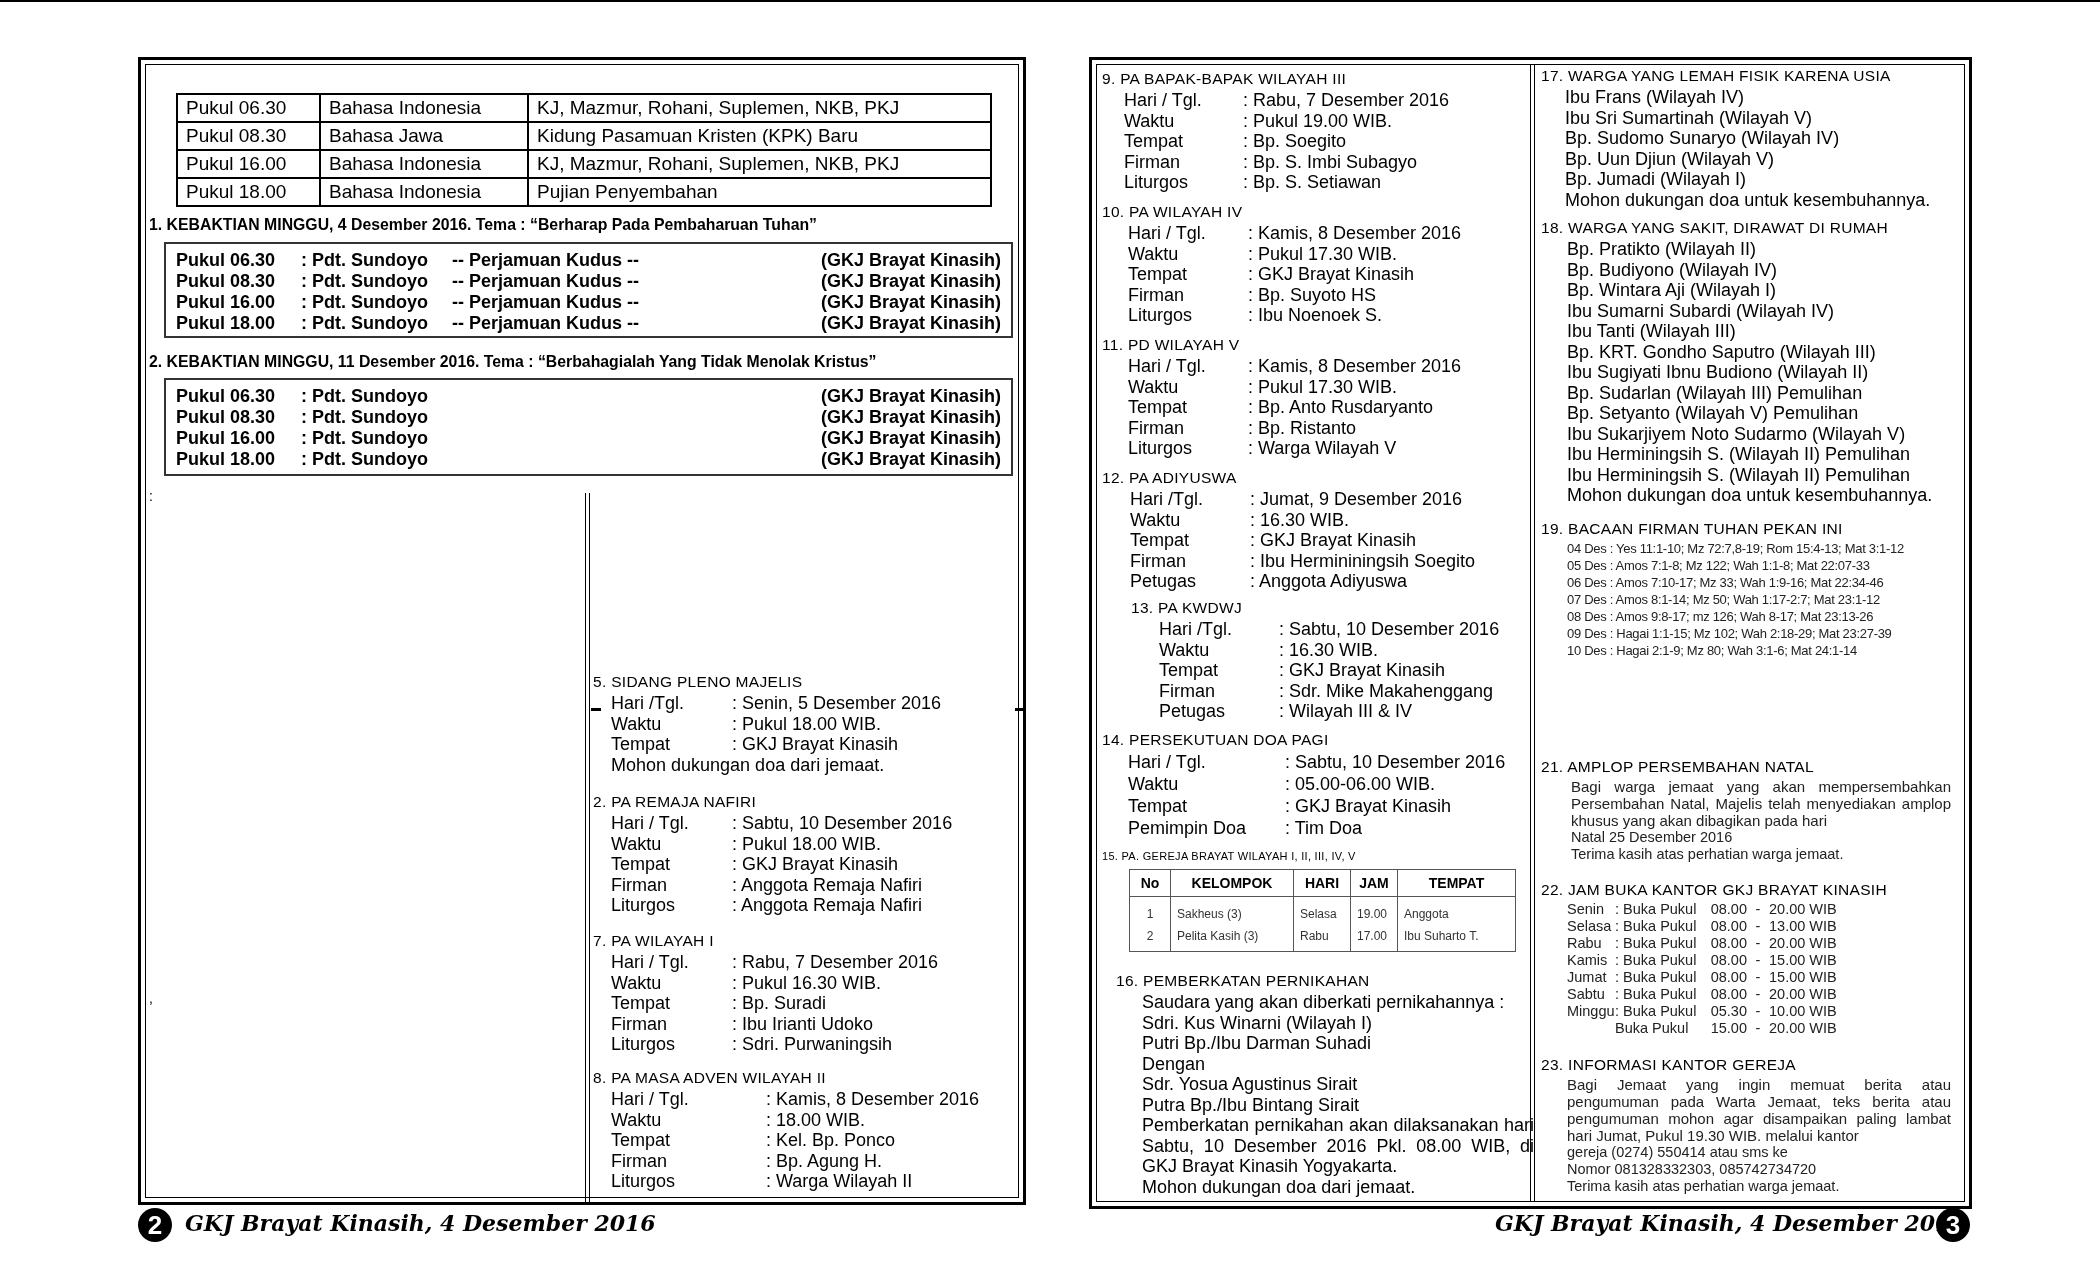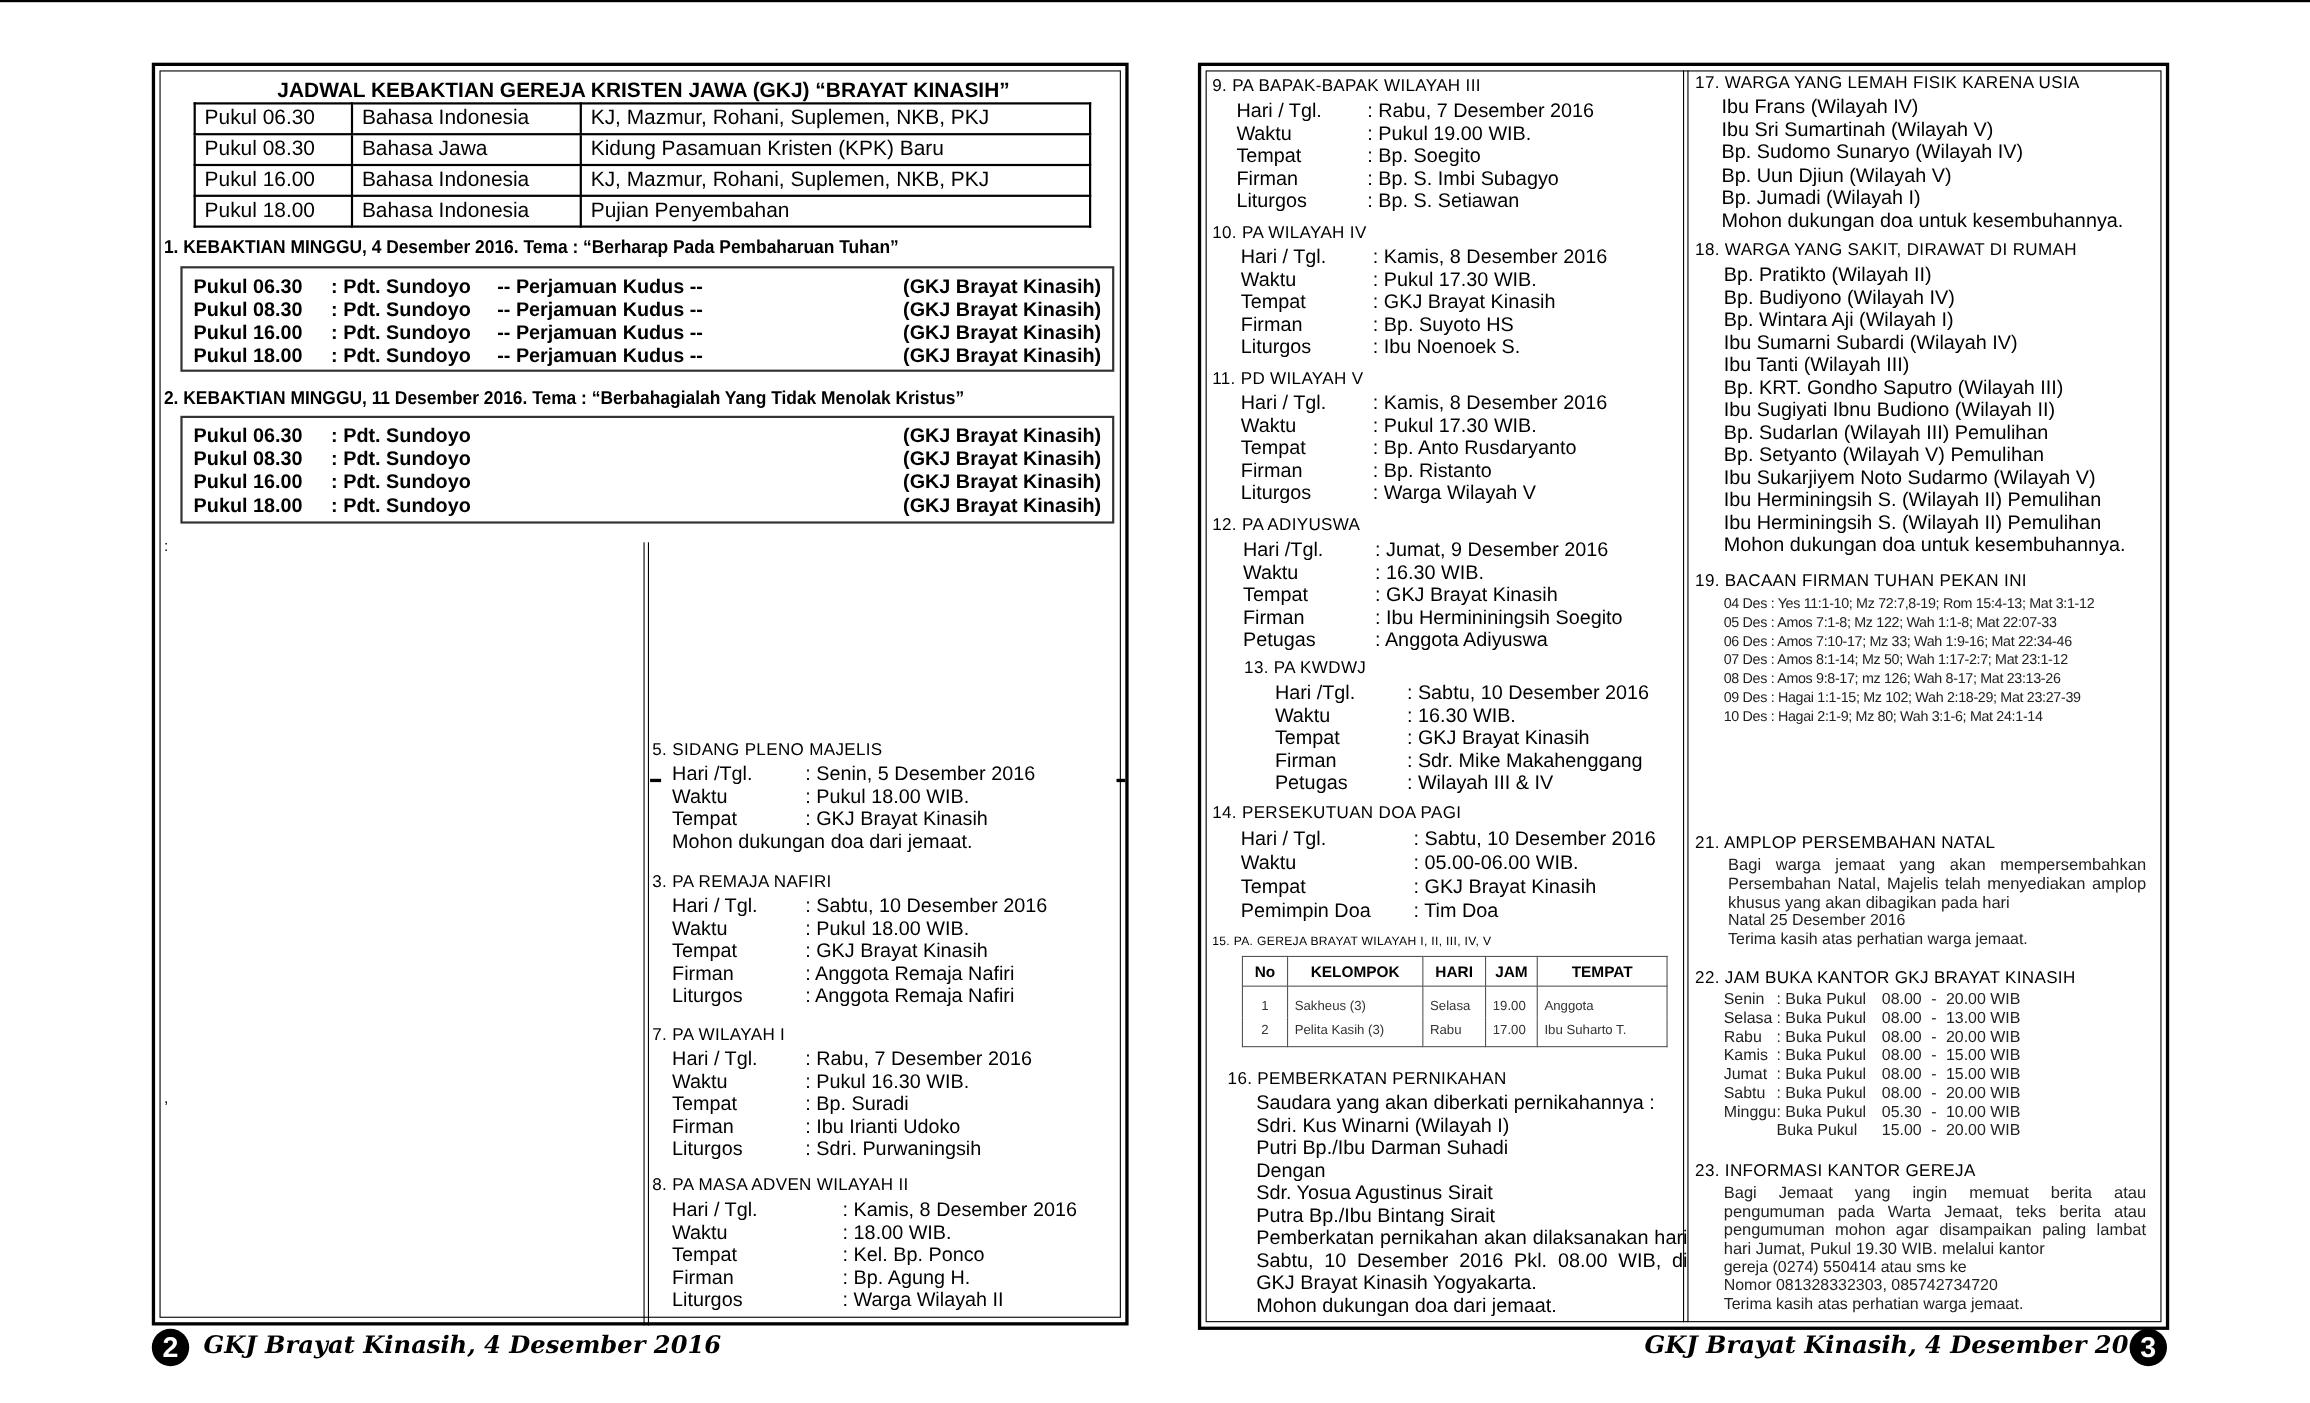--- a/index.html
+++ b/index.html
@@ -34,21 +34,20 @@
   .pnum{position:absolute;width:34px;height:34px;border-radius:50%;background:#000;color:#fff;font-weight:bold;font-size:26px;line-height:34px;text-align:center;font-family:"Liberation Sans",sans-serif;font-style:normal;}
 </style>
 </head>
 <body>
 
 <div class="topline"></div>
 
 <div class="page-box" style="left:138px;top:57px;width:888px;height:1148px;">
   <div class="inner"></div>
 
-  <div class="abs" id="title">JADWAL KEBAKTIAN GEREJA KRISTEN JAWA  (GKJ) “BRAYAT KINASIH”</div>
 
   <table class="sched">
     <tbody>
       <tr>
         <td style="width:125px">Pukul 06.30</td>
         <td style="width:190px">Bahasa Indonesia</td>
         <td>KJ, Mazmur,  Rohani,  Suplemen, NKB, PKJ</td>
       </tr>
       <tr>
         <td>Pukul 08.30</td>
@@ -140,21 +139,21 @@
         </div>
       <div class="kv">
           <span class="k" style="width:96px">Tempat</span>
           <span>: GKJ Brayat Kinasih</span>
         </div>
       <div class="line">Mohon dukungan doa dari jemaat.</div>
     </div>
   </div>
 
   <div class="item" style="left:452px;top:731px;width:420px;">
-    <div class="h">3. PA REMAJA NAFIRI</div>
+    <div class="h">2. PA REMAJA NAFIRI</div>
     <div style="padding-left:18px">
       <div class="kv">
           <span class="k" style="width:96px">Hari / Tgl.</span>
           <span>: Sabtu, 10 Desember 2016</span>
         </div>
       <div class="kv">
           <span class="k" style="width:96px">Waktu</span>
           <span>: Pukul 18.00 WIB.</span>
         </div>
       <div class="kv">

